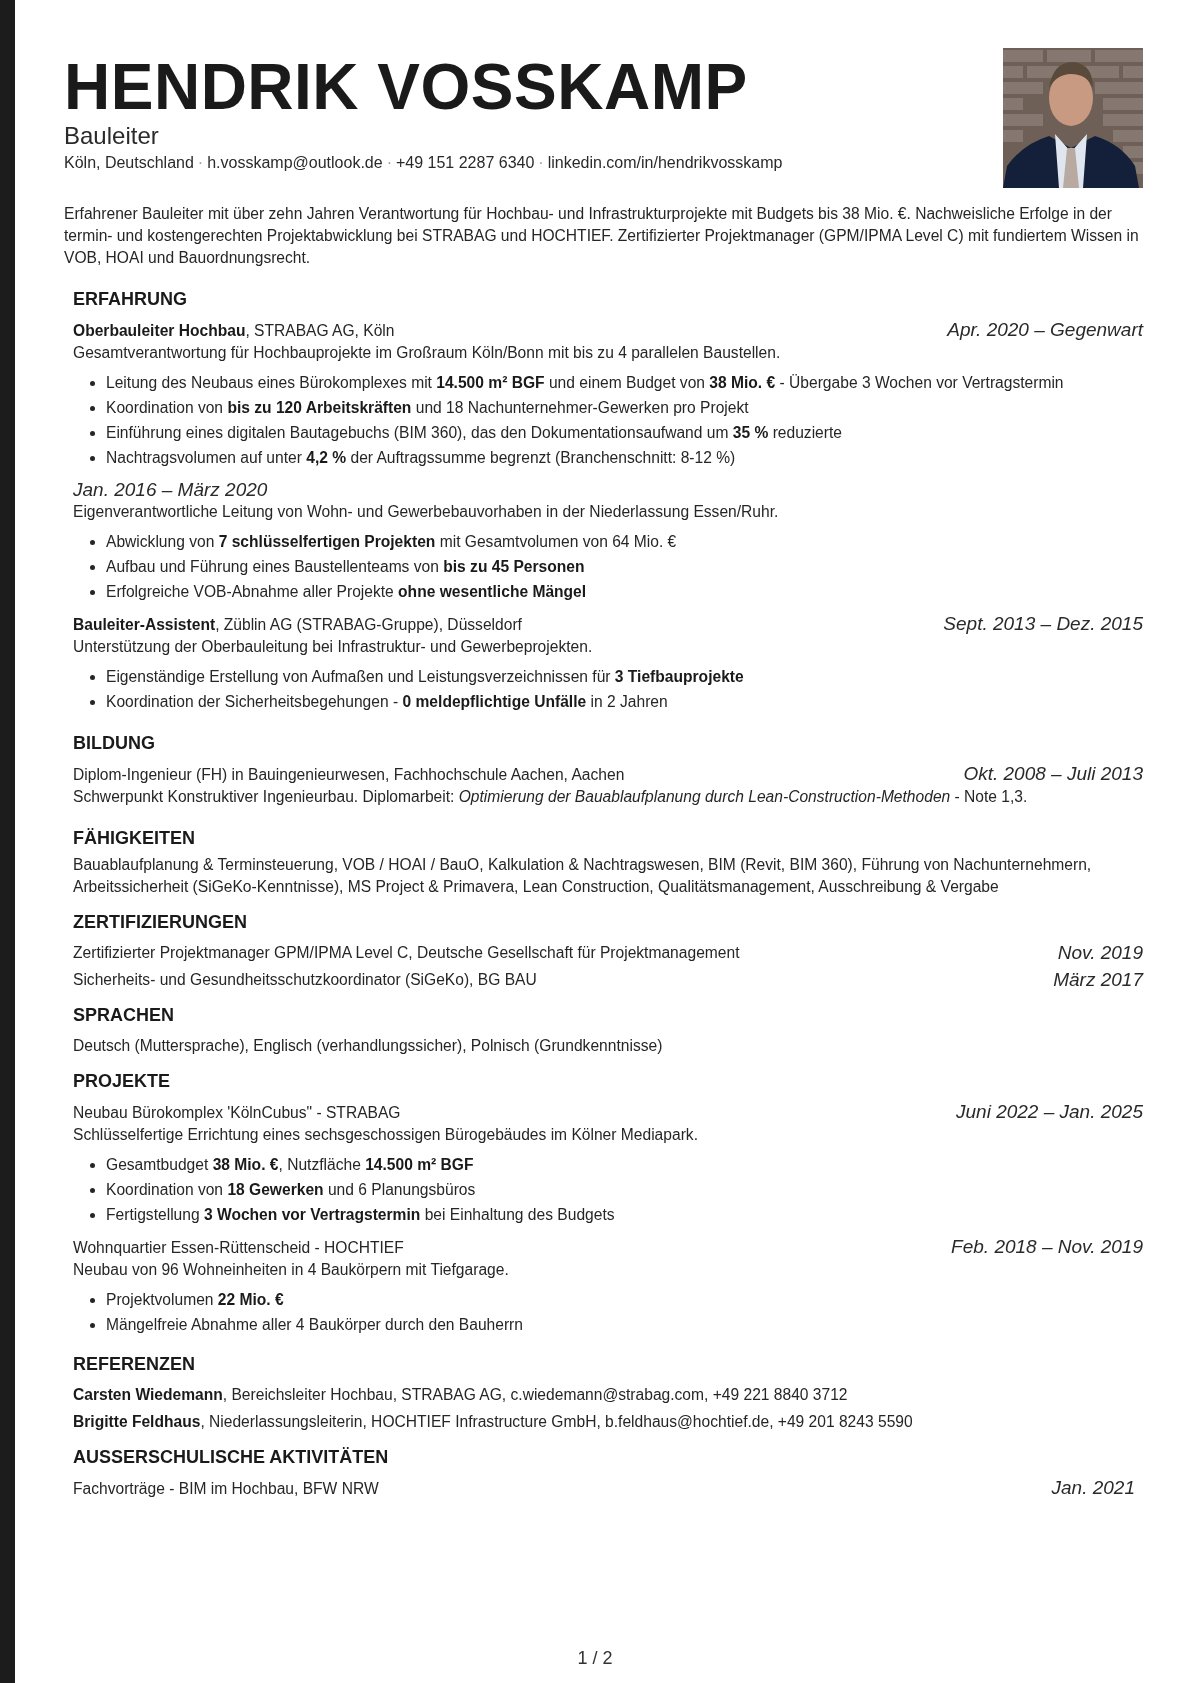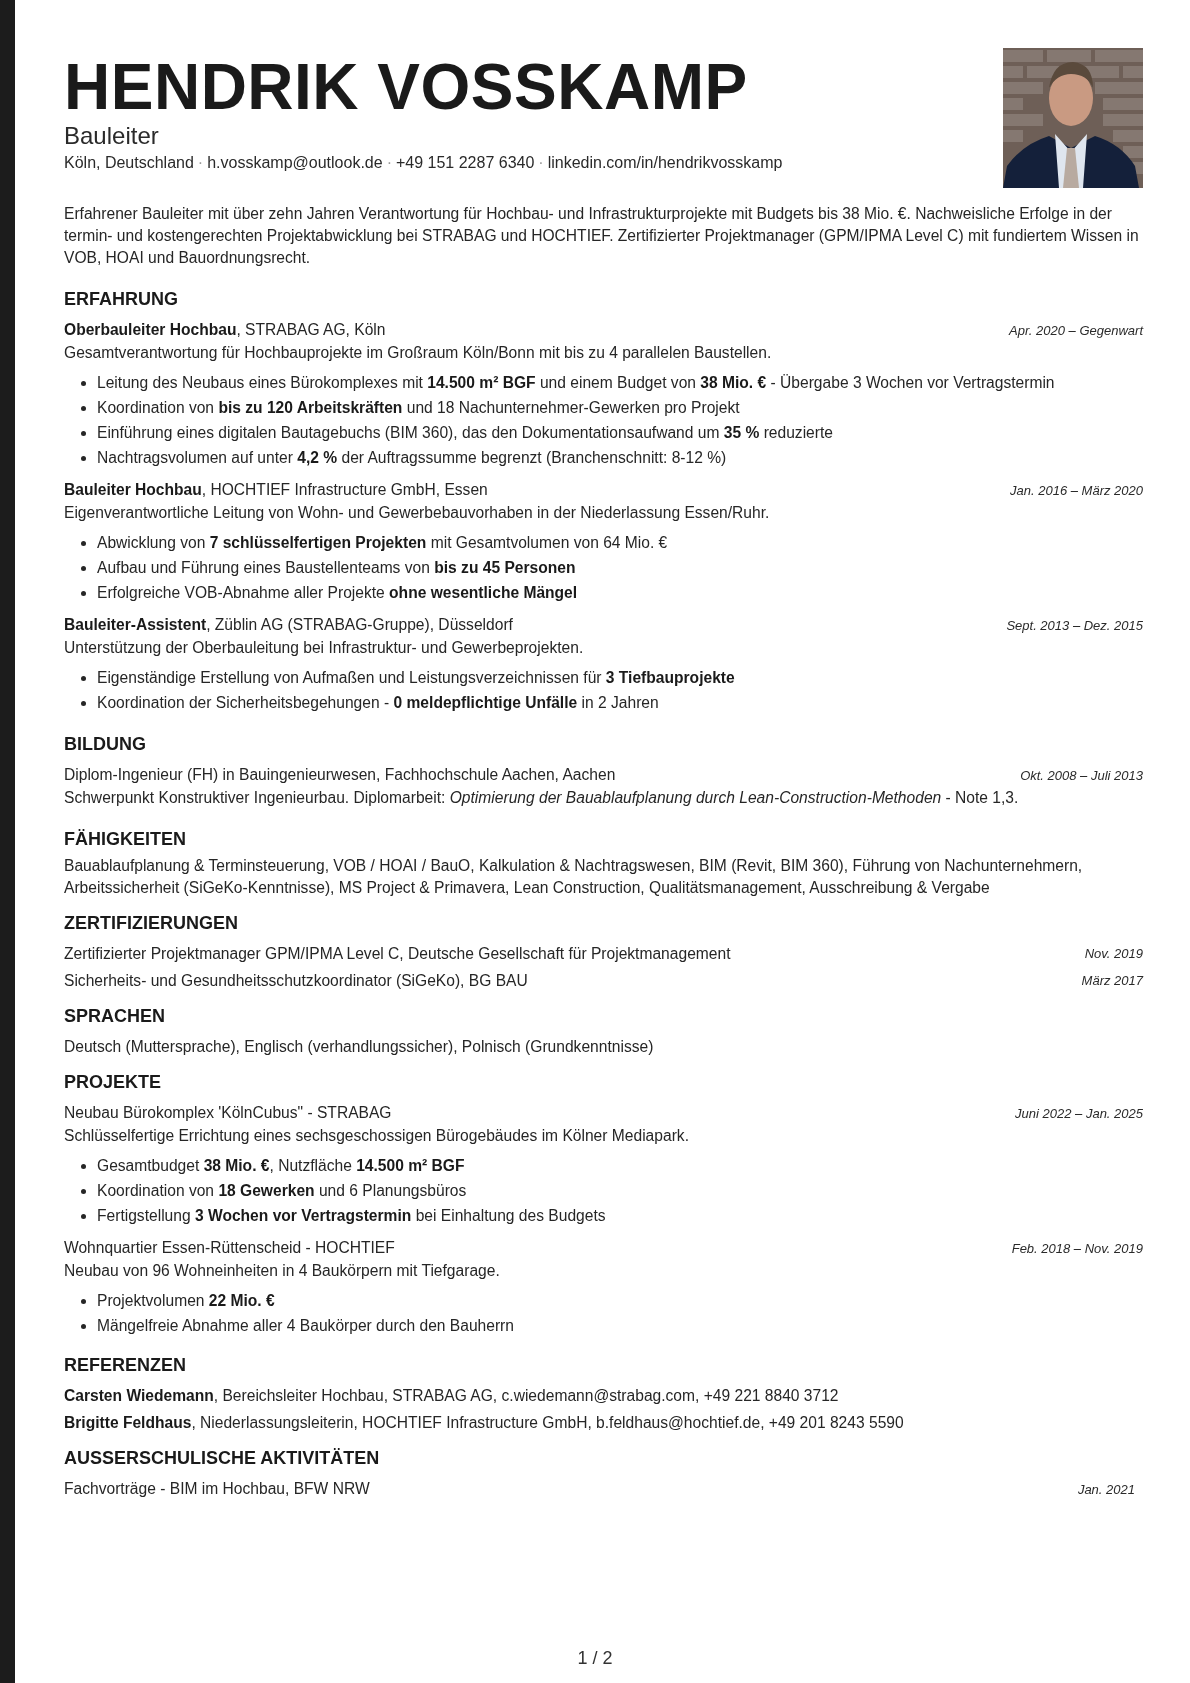--- a/index.html
+++ b/index.html
@@ -12,25 +12,25 @@
   .page { position: absolute; left: 64px; top: 0; width: 1079px; }
   .name { position: absolute; left: 0; top: 50px; font-size: 64px; font-weight: 700; letter-spacing: 0.5px; color: #1a1a1a; line-height: 74px; white-space: nowrap; text-align: center; }
   .role { position: absolute; left: 0; top: 122px; font-size: 24px; font-weight: 400; color: #2a2a2a; }
   .contact { position: absolute; left: 0; top: 154px; font-size: 16px; color: #2a2a2a; white-space: nowrap; }
   .contact .sep { color: #9a9a9a; margin: 0 4px; }
   .photo { position: absolute; left: 939px; top: 48px; width: 140px; height: 140px; overflow: hidden; background: #7a6a62; }
   .content { position: absolute; left: 0; top: 203px; width: 1079px; font-size: 15.6px; line-height: 22px; color: #262626; }
   .summary { margin: 0 0 18px 0; }
   h2 { font-size: 18px; font-weight: 700; margin: 0 0 8px 0; color: #1a1a1a; line-height: 24px; }
   .entry-head { display: flex; justify-content: space-between; align-items: baseline; }
-  .date { font-style: italic; font-size: 13px; color: #2a2a2a; white-space: nowrap; }
+  .date { font-style: italic; font-size: 19px; color: #2a2a2a; white-space: nowrap; }
   .entry { margin-bottom: 10px; }
   ul { margin: 8px 0 0 0; padding-left: 33px; }
   li { margin: 0 0 3px 0; }
-  .section { margin-bottom: 12px; }
+  .section { margin-bottom: 12px; margin-left: 9px; }
   .row { display: flex; justify-content: space-between; align-items: flex-start; margin-bottom: 5px; gap: 12px; }
   b { font-weight: 700; color: #1a1a1a; }
   .page-num { position: absolute; left: 0; width: 1190px; top: 1648px; text-align: center; font-size: 18px; color: #333; }
 </style>
 </head>
 <body>
 
 <div class="left-bar"></div>
 
 <div class="page">
@@ -85,21 +85,20 @@
         <ul>
           <li><span>Leitung des Neubaus eines Bürokomplexes mit </span><b>14.500 m² BGF</b><span> und einem Budget von </span><b>38 Mio. €</b><span> - Übergabe 3 Wochen vor Vertragstermin</span></li>
           <li><span>Koordination von </span><b>bis zu 120 Arbeitskräften</b><span> und 18 Nachunternehmer-Gewerken pro Projekt</span></li>
           <li><span>Einführung eines digitalen Bautagebuchs (BIM 360), das den Dokumentationsaufwand um </span><b>35 %</b><span> reduzierte</span></li>
           <li><span>Nachtragsvolumen auf unter </span><b>4,2 %</b><span> der Auftragssumme begrenzt (Branchenschnitt: 8-12 %)</span></li>
         </ul>
       </div>
 
       <div class="entry">
         <div class="entry-head">
-          <span><b>Bauleiter Hochbau</b><span>, HOCHTIEF Infrastructure GmbH, Essen</span></span>
           <span class="date">Jan. 2016 – März 2020</span>
         </div>
         <div>Eigenverantwortliche Leitung von Wohn- und Gewerbebauvorhaben in der Niederlassung Essen/Ruhr.</div>
         <ul>
           <li><span>Abwicklung von </span><b>7 schlüsselfertigen Projekten</b><span> mit Gesamtvolumen von 64 Mio. €</span></li>
           <li><span>Aufbau und Führung eines Baustellenteams von </span><b>bis zu 45 Personen</b><span></span></li>
           <li><span>Erfolgreiche VOB-Abnahme aller Projekte </span><b>ohne wesentliche Mängel</b><span></span></li>
         </ul>
       </div>
 

